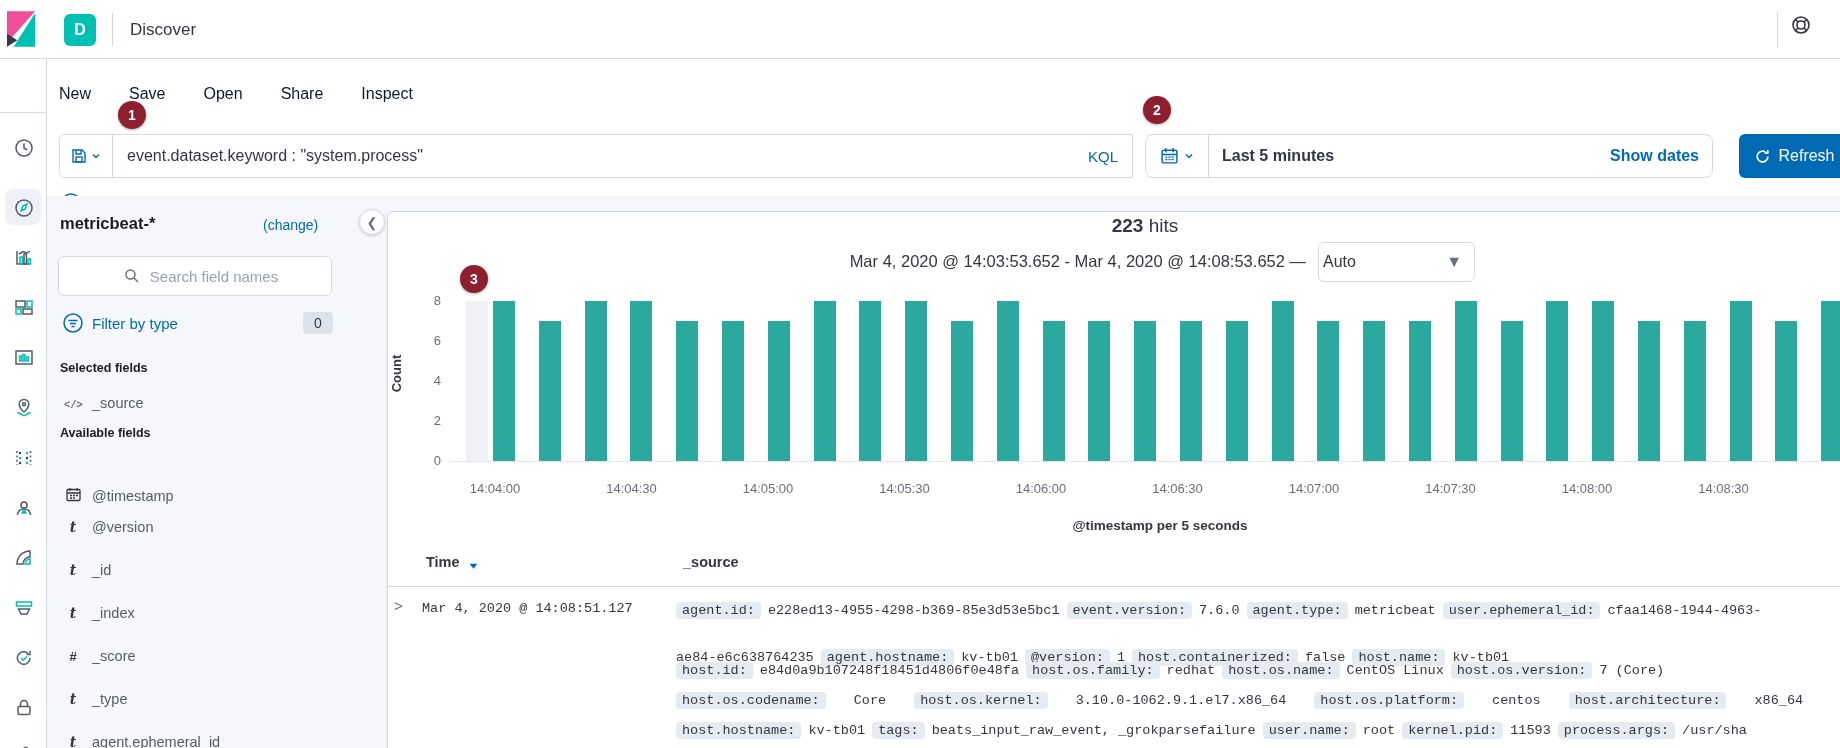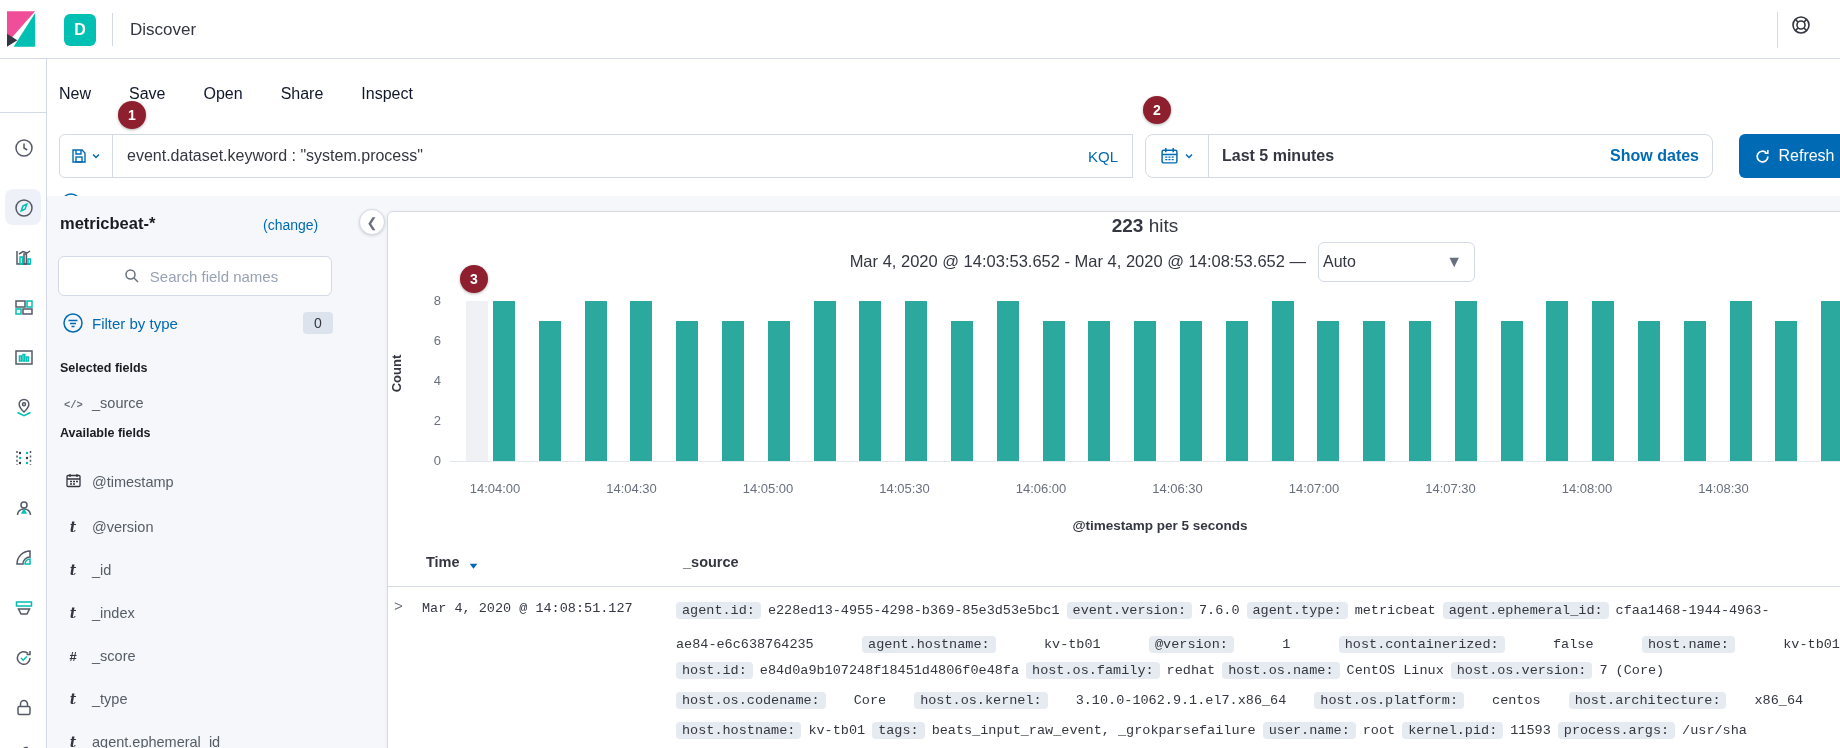--- a/index.html
+++ b/index.html
@@ -259,21 +259,21 @@
 
   <div class="abs side-h" style="left:60px;top:361px;">Selected fields</div>
   <div id="selected-fields">
       <div class="field-row" style="top: 394px;">
         <span class="f-ico"><span class="f-ico h" style="font-family:'Liberation Mono',monospace;font-size:10.5px;color:#69707D;">&lt;/&gt;</span></span>
         <span class="f-name">_source</span>
       </div>
     </div>
   <div class="abs side-h" style="left:60px;top:426px;">Available fields</div>
   <div id="available-fields">
-      <div class="field-row" style="top: 473px;">
+      <div class="field-row" style="top: 487px;">
         <span class="f-ico"><svg width="15" height="15" viewBox="0 0 15 15" fill="none" stroke="#343741" stroke-width="1.3">
             <rect x="1" y="2.5" width="13" height="11" rx="1"></rect>
             <path d="M1 6h13 M4 1v3 M11 1v3 M4 8.5h2 M7 8.5h2 M10 8.5h2 M4 11h2 M7 11h2"></path>
           </svg></span>
         <span class="f-name">@timestamp</span>
       </div>
       <div class="field-row" style="top: 518px;">
         <span class="f-ico"><span class="f-ico t">t</span></span>
         <span class="f-name">@version</span>
       </div>
@@ -374,24 +374,24 @@
   <div class="abs row-chev mono">&gt;</div>
   <div class="abs time-cell mono">Mar 4, 2020 @ 14:08:51.127</div>
   <div class="abs src-lines mono" id="src-lines">
       <div class="src-line" style="top: 0px;">
         <span class="kbadge">agent.id:</span>
         <span>e228ed13-4955-4298-b369-85e3d53e5bc1</span>
         <span class="kbadge">event.version:</span>
         <span>7.6.0</span>
         <span class="kbadge">agent.type:</span>
         <span>metricbeat</span>
-        <span class="kbadge">agent.ephemeral_id:</span>
+        <span class="kbadge">user.ephemeral_id:</span>
         <span>cfaa1468-1944-4963-</span>
       </div>
-      <div class="src-line" style="top: 34px; justify-content: space-between;">
+      <div class="src-line" style="top: 47px;">
         <span>ae84-e6c638764235</span>
         <span class="kbadge">agent.hostname:</span>
         <span>kv-tb01</span>
         <span class="kbadge">@version:</span>
         <span>1</span>
         <span class="kbadge">host.containerized:</span>
         <span>false</span>
         <span class="kbadge">host.name:</span>
         <span>kv-tb01</span>
       </div>

